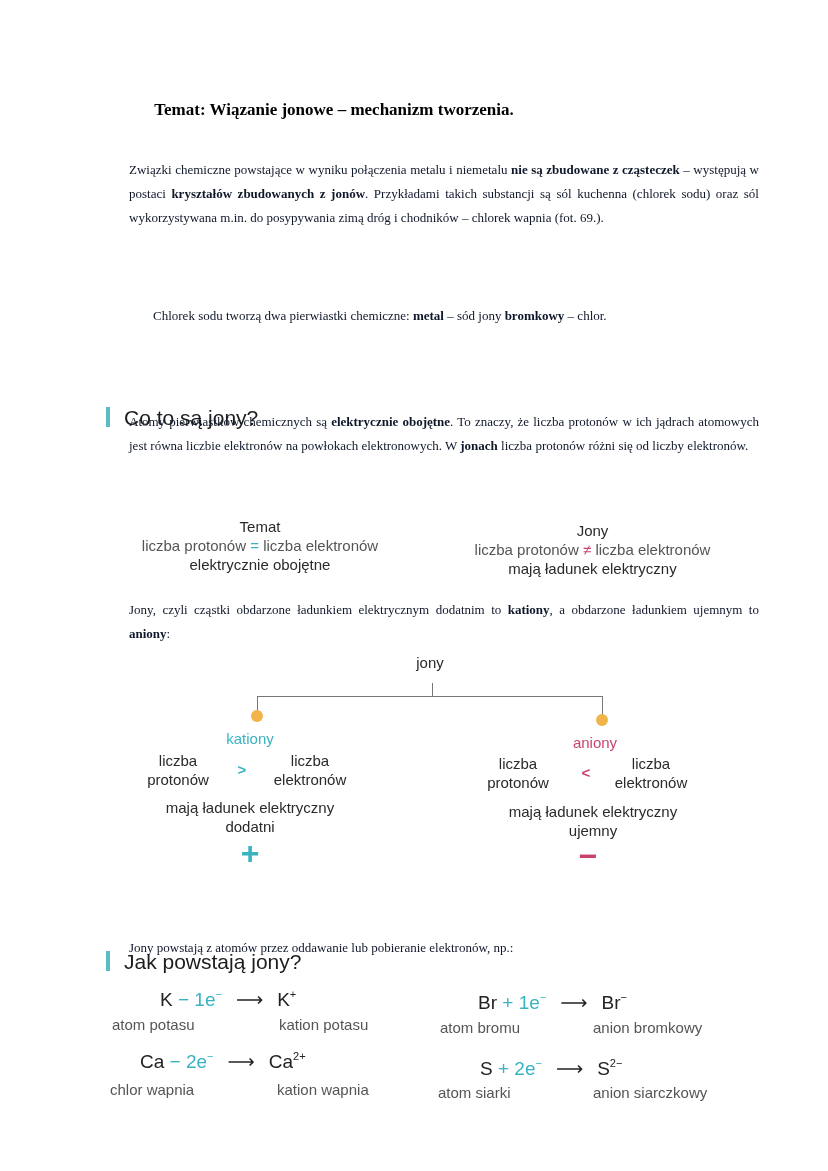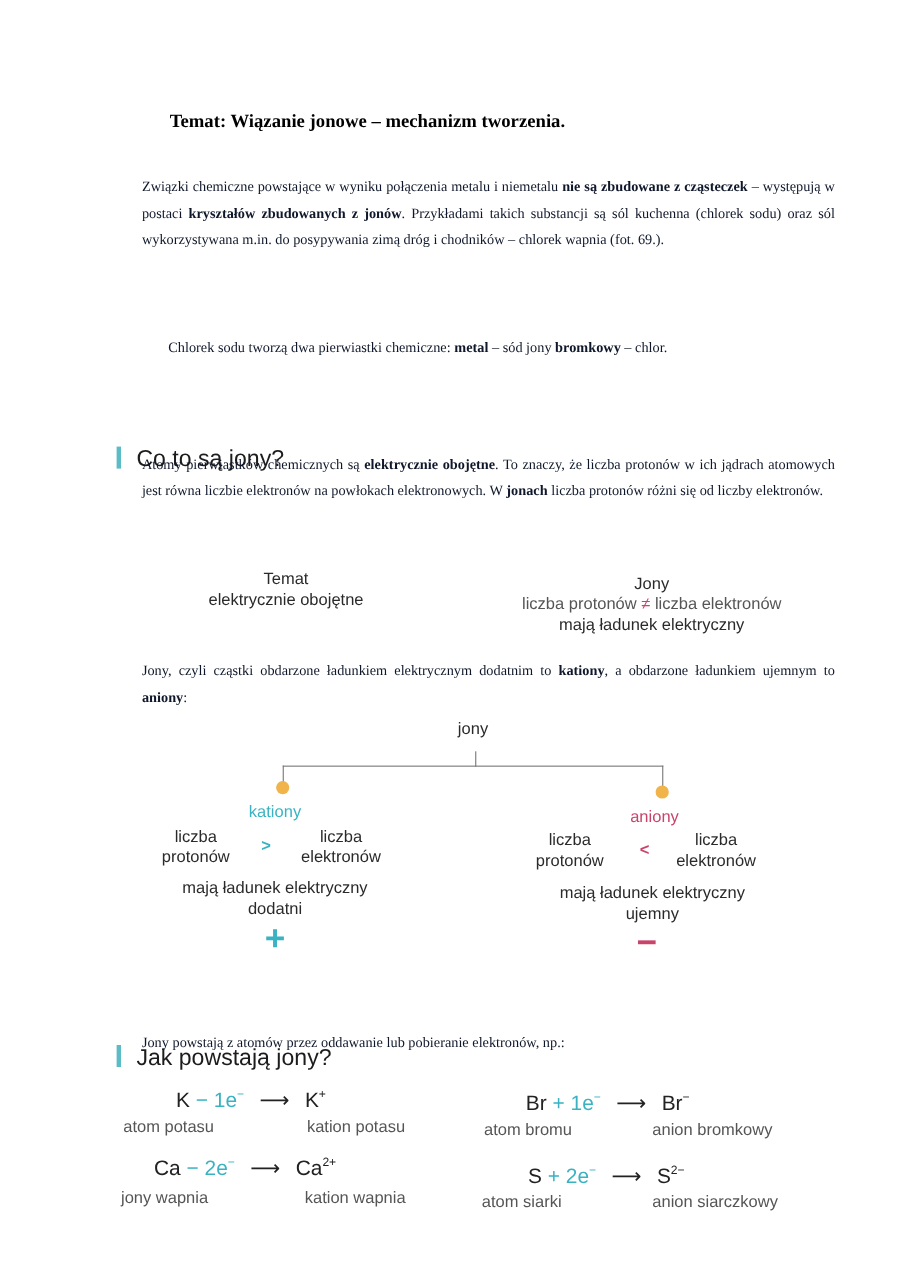--- a/index.html
+++ b/index.html
@@ -29,20 +29,21 @@
 <div class="para" id="intro-p1" style="top:158px;"><span>Związki chemiczne powstające w wyniku połączenia metalu i niemetalu </span><b>nie są zbudowane z cząsteczek</b><span> – występują w postaci </span><b>kryształów zbudowanych z jonów</b><span>. Przykładami takich substancji są sól kuchenna (chlorek sodu) oraz sól wykorzystywana m.in. do posypywania zimą dróg i chodników – chlorek wapnia (fot. 69.).</span></div>
 <div class="para indent" id="intro-p2" style="top:304px;"><span>Chlorek sodu tworzą dwa pierwiastki chemiczne: </span><b>metal</b><span> – sód jony </span><b>bromkowy</b><span> – chlor.</span></div>
 
 <div class="heading" style="top:378px;margin-top:28px;">
   <span class="bar"></span><span>Co to są jony?</span>
 </div>
 <div class="para" id="s1-p" style="top:410px;"><span>Atomy pierwiastków chemicznych są </span><b>elektrycznie obojętne</b><span>. To znaczy, że liczba protonów w ich jądrach atomowych jest równa liczbie elektronów na powłokach elektronowych. W </span><b>jonach</b><span> liczba protonów różni się od liczby elektronów.</span></div>
 
 <div class="sm" style="left:110px;width:300px;top:517px;line-height:19px;">
   <div>Temat</div>
+  <div class="lt"><span>liczba protonów</span> <span class="teal">=</span> <span>liczba elektronów</span></div>
   <div>elektrycznie obojętne</div>
 </div>
 <div class="sm" style="left:440px;width:305px;top:521px;line-height:19px;">
   <div>Jony</div>
   <div class="lt"><span>liczba protonów</span> <span class="red">≠</span> <span>liczba elektronów</span></div>
   <div>mają ładunek elektryczny</div>
 </div>
 
 <div class="para" id="s1-p2" style="top:598px;"><span>Jony, czyli cząstki obdarzone ładunkiem elektrycznym dodatnim to </span><b>kationy</b><span>, a obdarzone ładunkiem ujemnym to </span><b>aniony</b><span>:</span></div>
 
@@ -92,18 +93,18 @@
 <div class="para" style="top:936px;text-align:left;width:620px;">Jony powstają z atomów przez oddawanie lub pobieranie elektronów, np.:</div>
 
 <div id="eqs">
     <div class="eq" style="left: 160px; top: 988px;"><span>K</span> <span class="teal">− 1e<sup>−</sup></span><span class="arrow">⟶</span><span>K<sup>+</sup></span></div>
     <div class="cap" style="left: 112px; top: 1016px;">atom potasu</div>
     <div class="cap" style="left: 279px; top: 1016px;">kation potasu</div>
     <div class="eq" style="left: 478px; top: 991px;"><span>Br</span> <span class="teal">+ 1e<sup>−</sup></span><span class="arrow">⟶</span><span>Br<sup>−</sup></span></div>
     <div class="cap" style="left: 440px; top: 1019px;">atom bromu</div>
     <div class="cap" style="left: 593px; top: 1019px;">anion bromkowy</div>
     <div class="eq" style="left: 140px; top: 1050px;"><span>Ca</span> <span class="teal">− 2e<sup>−</sup></span><span class="arrow">⟶</span><span>Ca<sup>2+</sup></span></div>
-    <div class="cap" style="left: 110px; top: 1081px;">jony wapnia</div>
+    <div class="cap" style="left: 110px; top: 1081px;">chlor wapnia</div>
     <div class="cap" style="left: 277px; top: 1081px;">kation wapnia</div>
     <div class="eq" style="left: 480px; top: 1057px;"><span>S</span> <span class="teal">+ 2e<sup>−</sup></span><span class="arrow">⟶</span><span>S<sup>2−</sup></span></div>
     <div class="cap" style="left: 438px; top: 1084px;">atom siarki</div>
     <div class="cap" style="left: 593px; top: 1084px;">anion siarczkowy</div>
   </div>
 
 </body></html>

